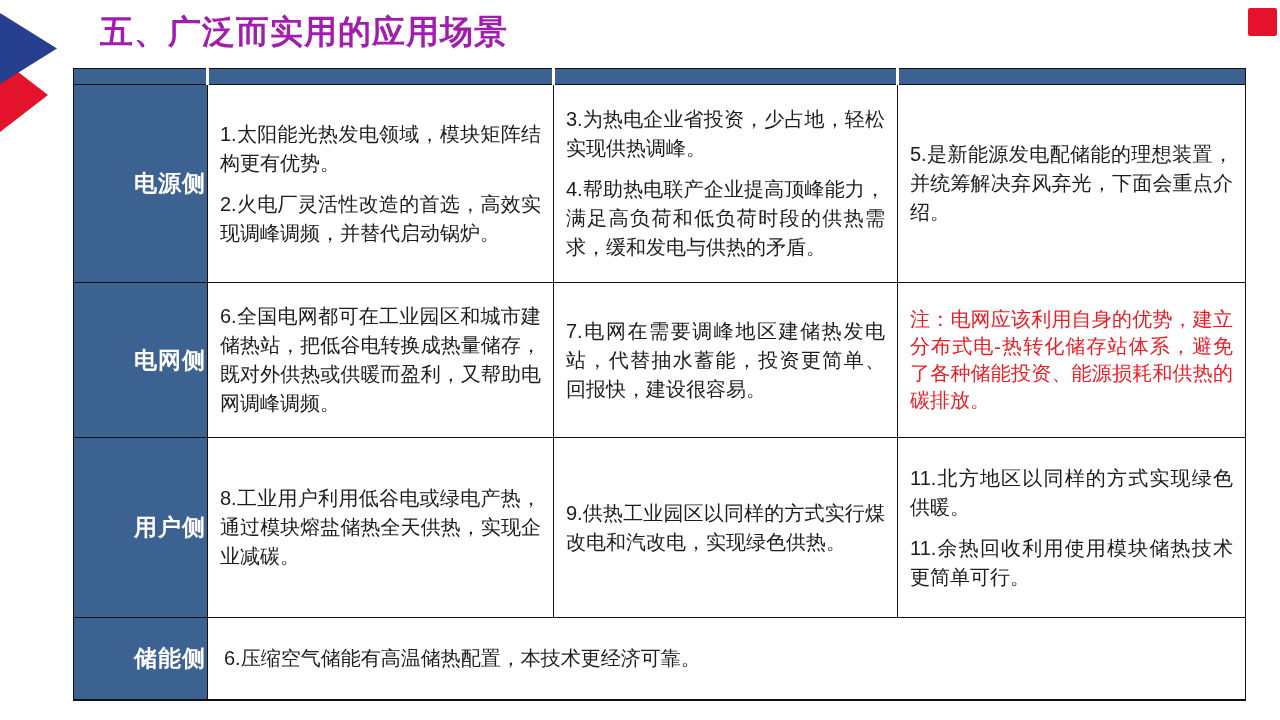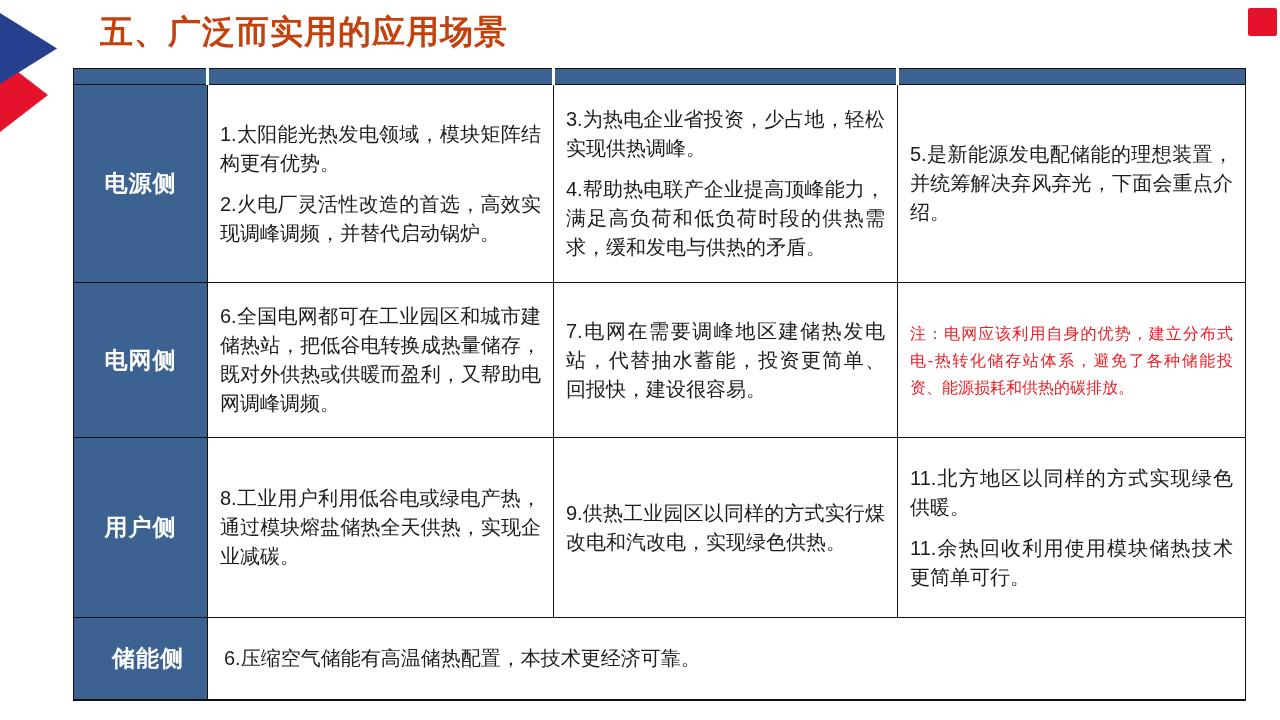--- a/index.html
+++ b/index.html
@@ -1,47 +1,47 @@
 <!DOCTYPE html>
 <html><head>
 <meta charset="utf-8">
 <style>
   html,body{margin:0;padding:0;background:#ffffff;}
   .slide{position:relative;width:1280px;height:720px;background:#ffffff;overflow:hidden;
          font-family:"Liberation Serif","DejaVu Serif",serif;}
 
   
   .title{position:absolute;left:100px;top:10px;font-size:33px;font-weight:bold;
-         color:#c2410c;letter-spacing:1px;white-space:nowrap;}
+         color:#a21caf;letter-spacing:1px;white-space:nowrap;}
 
   
   .arrow{position:absolute;}
   .arrow-red{left:0;top:58px;width:48px;height:74px;background:#e4122b;
              clip-path:polygon(0 0,100% 50%,0 100%);z-index:1;}
   .arrow-blue{left:0;top:13px;width:57px;height:71px;background:#263f8f;
               clip-path:polygon(0 0,100% 50%,0 100%);z-index:2;}
 
   
   .page-marker{position:absolute;left:1248px;top:8px;width:29px;height:28px;
                background:#e4122b;border-radius:2px;}
 
   
   table.grid{position:absolute;left:73px;top:68px;width:1172px;
              border-collapse:collapse;table-layout:fixed;}
   .grid td,.grid th{border:1px solid #111;}
   .grid thead th{height:15px;background:#3b6290;padding:0;}
   .grid thead th + th{border-left:3px solid #ffffff;}
-  .label-cell{background:#3b6290;color:#ffffff;text-align:center;vertical-align:middle;
+  .label-cell{background:#3b6290;color:#ffffff;text-align:right;vertical-align:middle;
               font-family:Liberation Mono, monospace;
               font-weight:bold;font-size:23px;letter-spacing:1px;}
   .content-cell{background:#ffffff;vertical-align:middle;padding:4px 12px;
                 font-size:20px;line-height:29px;color:#1c1c1c;text-align:justify;}
   .content-cell .item{margin:12px 0;}
   .content-cell .num{font-family:"Liberation Sans","DejaVu Sans",sans-serif;}
-  .note-cell{color:#ed1c24;font-size:16px;line-height:27px;}
+  .note-cell{color:#ed1c24;font-size:20px;line-height:27px;}
   .r0{height:198px;} .r1{height:155px;} .r2{height:180px;} .r3{height:82px;}
   .grid tbody tr:last-child td{border-bottom:2px solid #111;padding-left:16px;}
 </style>
 </head>
 <body>
 
 <div class="slide">
 
   <div class="arrow arrow-red"></div>
   <div class="arrow arrow-blue"></div>

